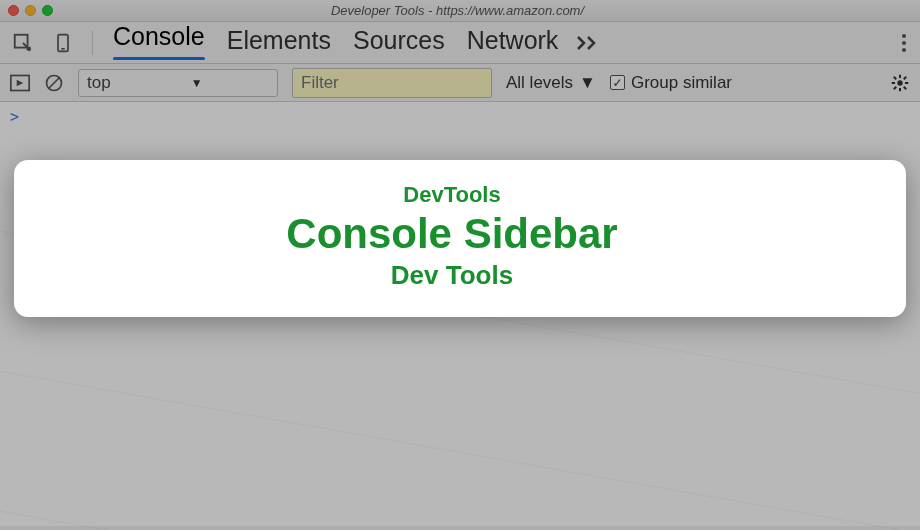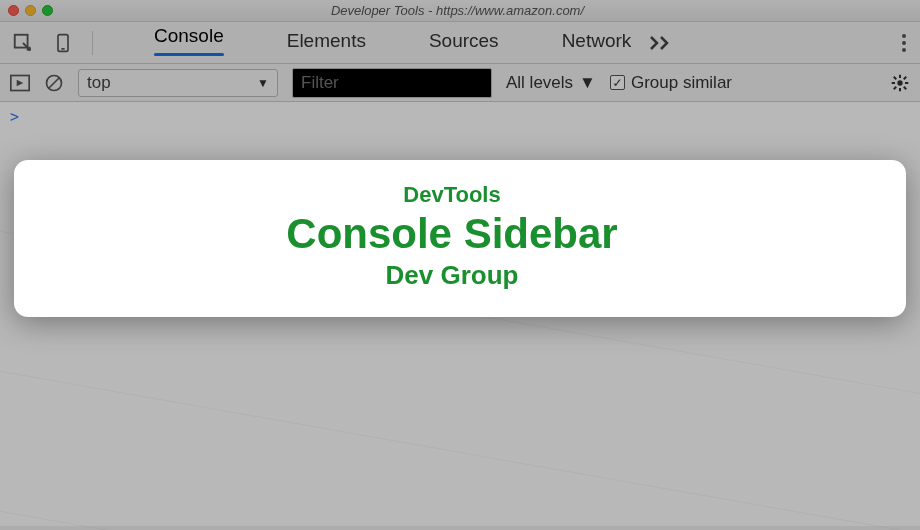--- a/index.html
+++ b/index.html
@@ -15,33 +15,33 @@
   .traffic span { width: 11px; height: 11px; border-radius: 50%; display: inline-block; }
   .tl-red { background: #ff5f57; border:1px solid #e0443e; }
   .tl-yellow { background: #ffbd2e; border:1px solid #dea123; }
   .tl-green { background: #28c940; border:1px solid #1aab29; }
   .titletext { flex:1; text-align:center; font-style: italic; color:#555; }
 
   
   .tabstrip { height: 42px; background: #f3f3f3; border-bottom: 1px solid #ccc; display: flex; align-items: center; padding: 0 10px; gap: 14px; }
   .tabstrip .iconbtn { width: 26px; height: 26px; display:flex; align-items:center; justify-content:center; color:#555; border-radius:3px; }
   .tabstrip .sep { width:1px; height:24px; background:#ccc; margin:0 2px; }
-  .tab { font-size: 19px; color:#333; padding: 6px 4px 10px 4px; cursor:pointer;margin-left:41px; }
+  .tab { font-size: 25px; color:#333; padding: 6px 4px 10px 4px; cursor:pointer; }
   .tab.active { color:#000; }
   .tab.active::after { content:""; display:block; height:3px; background:#1a73e8; margin-top:6px; border-radius:2px; }
   .more-icon { font-size:22px; color:#444; }
   .kebab-wrap { margin-left:auto; display:flex; align-items:center; padding-right:4px;}
   .kebab-dots { display:flex; flex-direction:column; gap:3px; }
   .kebab-dots i { width:4px; height:4px; background:#555; border-radius:50%; display:block; }
 
   
   .console-toolbar { height: 38px; background:#f3f3f3; border-bottom:1px solid #ccc; display:flex; align-items:center; padding:0 10px; gap:14px; font-size:17px; color:#333; }
-  .frame-select { display:flex; align-items:center; gap:80px; border:1px solid #bbb; padding:3px 8px; border-radius:3px; min-width:200px; justify-content:space-between; font-size:17px; color:#444; background:#f7f7f7;}
+  .frame-select { display:flex; align-items:center; gap:80px; border:1px solid #bbb; padding:3px 8px; border-radius:3px; min-width:200px; justify-content:flex-start; font-size:17px; color:#444; background:#f7f7f7;}
   .frame-select .tri { font-size:12px; }
-  .filter-input { border:1px solid #bbb; background:#000000; padding:4px 8px; font-size:17px; color:#888; width:200px; border-radius:2px; }
+  .filter-input { border:1px solid #bbb; background:#fef9c3; padding:4px 8px; font-size:17px; color:#888; width:200px; border-radius:2px; }
   .levels { display:flex; align-items:center; gap:6px; }
   .tri { color:#333; }
   .checkbox { width:15px; height:15px; border:1px solid #555; background:#fff; display:inline-flex; align-items:center; justify-content:center; font-size:12px; color:#333; border-radius:2px;}
   .gear { font-size:20px; color:#333; }
 
   
   .console-body { position:relative; height: calc(530px - 26px - 42px - 38px); background:#fff; }
   .prompt { position:absolute; top:6px; left:10px; color:#367cf1; font-size:15px; font-family: Menlo, monospace; }
   .diag { position:absolute; width:180%; height:1px; background:rgba(0,0,0,0.04); transform-origin:left; }
   .d1 { top:120px; left:-50px; transform:rotate(10deg);}
@@ -156,14 +156,14 @@
   <div class="diag d1"></div>
   <div class="diag d2"></div>
   <div class="diag d3"></div>
 </div>
 
 <div class="dim"></div>
 
 <div class="overlay">
   <div class="ov-sub1">DevTools</div>
   <div class="ov-title">Console Sidebar</div>
-  <div class="ov-sub2">Dev Group</div>
+  <div class="ov-sub2">Dev Tools</div>
 </div>
 
 </body></html>

